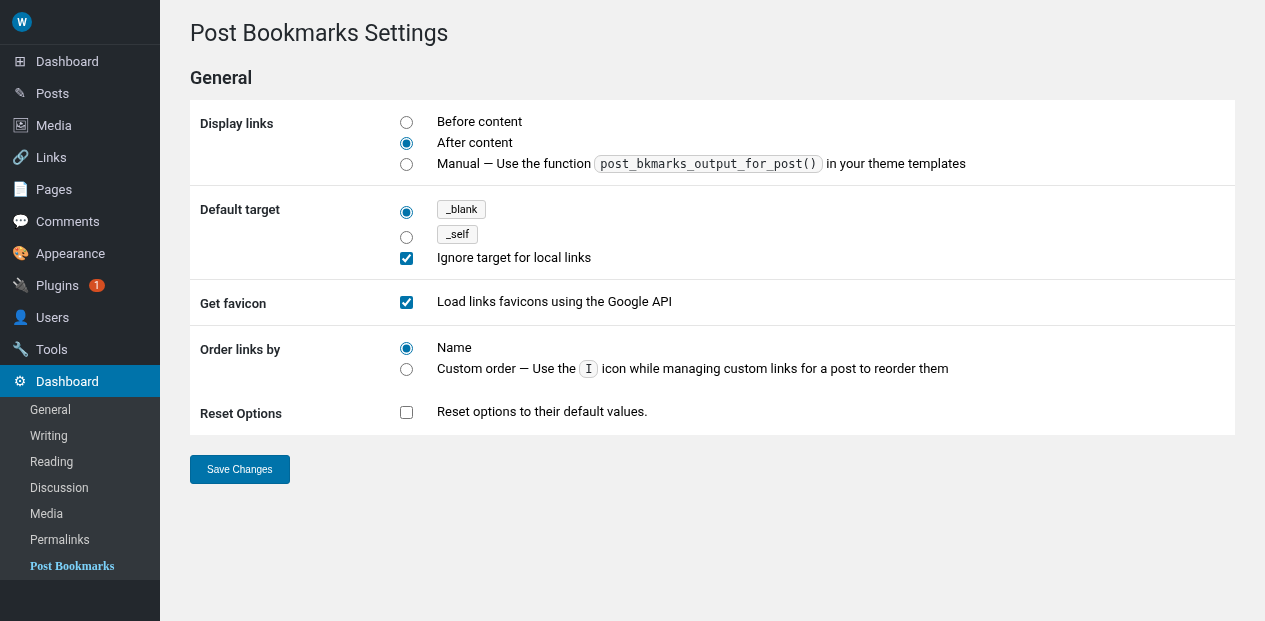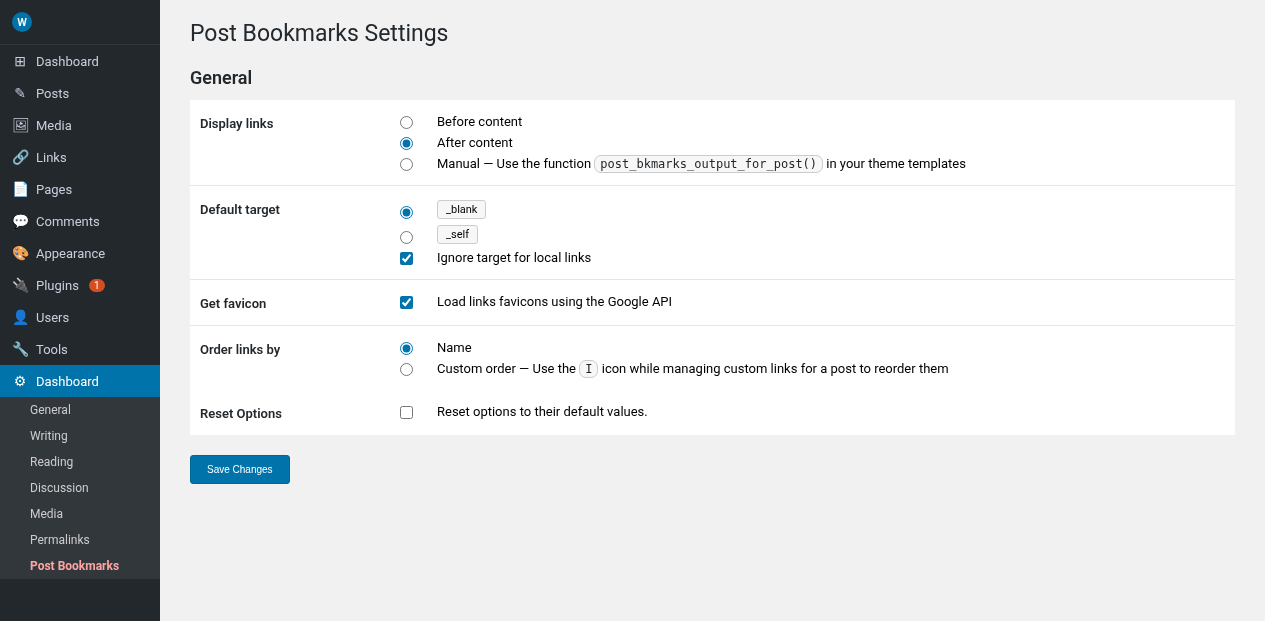--- a/index.html
+++ b/index.html
@@ -33,21 +33,21 @@
     }
     .nav-item.active { background: #0073aa; color: #fff; }
     .nav-icon { width: 16px; text-align: center; font-size: 14px; flex-shrink:0; }
     .nav-badge { background: #d54e21; color: #fff; border-radius: 10px; font-size: 10px; padding: 1px 5px; margin-left: 2px; }
     .sub-menu { background: #32373c; }
     .sub-item {
       display: block; padding: 6px 12px 6px 30px;
       color: #ccc; cursor: pointer; font-size: 12px;
     }
     .sub-item.active { color: #fff; font-weight: 600; }
-    .sub-item.bold { font-weight: 700; color: #fca5a5; }
+    .sub-item.bold { font-weight: 700; color: #7dd3fc; font-family: Liberation Serif, serif; }
 
     
     #main {
       flex: 1;
       background: #f1f1f1;
       padding: 20px 30px;
       overflow-y: auto;
     }
     .page-title { font-size: 23px; font-weight: 400; color: #23282d; margin-bottom: 12px; }
     .section-title { font-size: 18px; font-weight: 600; color: #23282d; margin: 20px 0 12px; }

